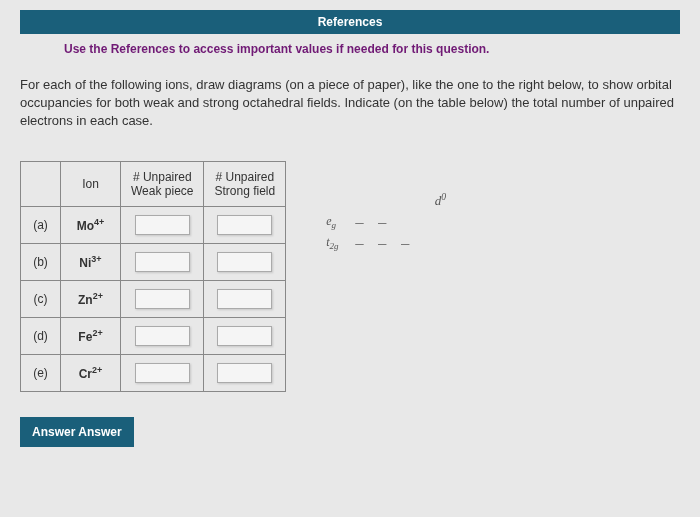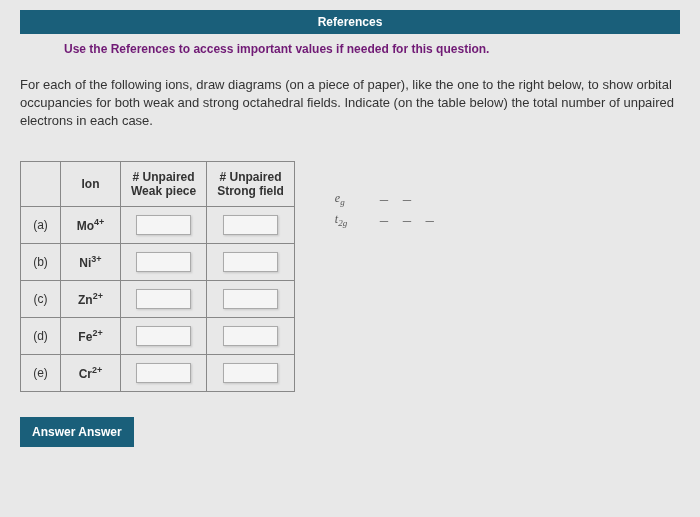--- a/index.html
+++ b/index.html
@@ -47,21 +47,21 @@
       border-collapse: collapse;
       background: #e8e8e8;
     }
     th, td {
       border: 1px solid #888;
       padding: 8px 10px;
       text-align: center;
       font-size: 12px;
     }
     th {
-      font-weight: bold;
+      font-weight: normal;
     }
     .ion-col { width: 60px; }
     .label-col { width: 40px; }
     .input-cell input {
       width: 55px;
       height: 20px;
       border: 1px solid #aaa;
       background: #f5f5f5;
       box-shadow: 1px 1px 2px rgba(0,0,0,0.15);
       text-align: center;
@@ -76,21 +76,21 @@
       width: 120px;
     }
     .d-level {
       text-align: right;
       margin-bottom: 5px;
       font-size: 13px;
     }
     .eg-row, .t2g-row {
       display: flex;
       align-items: center;
-      gap: 20px;
+      gap: 4px;
       margin-bottom: 5px;
     }
     .orbital-label {
       width: 25px;
       font-size: 12px;
     }
     .dashes {
       letter-spacing: 3px;
       color: #777;
       font-style: normal;
@@ -165,20 +165,23 @@
       <tr>
         <td>(e)</td>
         <td><b><span>Cr</span><sup>2+</sup></b></td>
         <td class="input-cell"><input type="text" style=""></td>
         <td class="input-cell"><input type="text" style=""></td>
       </tr>
     </tbody>
   </table>
 
   <div class="diagram">
+    <div class="d-level">
+      <i><span>d</span><sup>0</sup></i>
+    </div>
     <div class="eg-row">
       <span class="orbital-label">
         <i><span>e</span><sub>g</sub></i>
       </span>
       <span class="dashes">— —</span>
     </div>
     <div class="t2g-row">
       <span class="orbital-label">
         <i><span>t</span><sub>2g</sub></i>
       </span>

